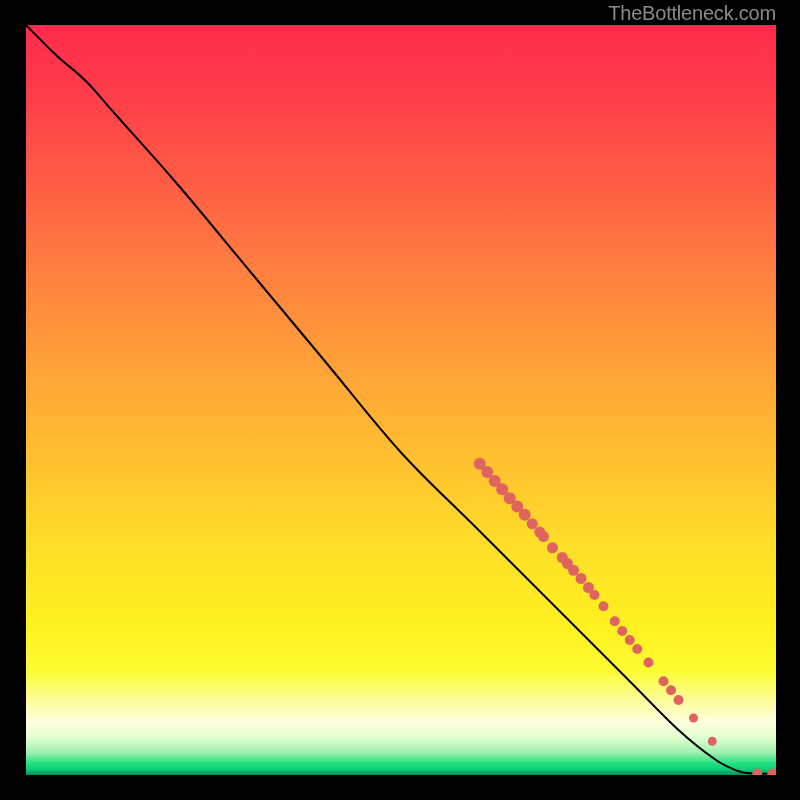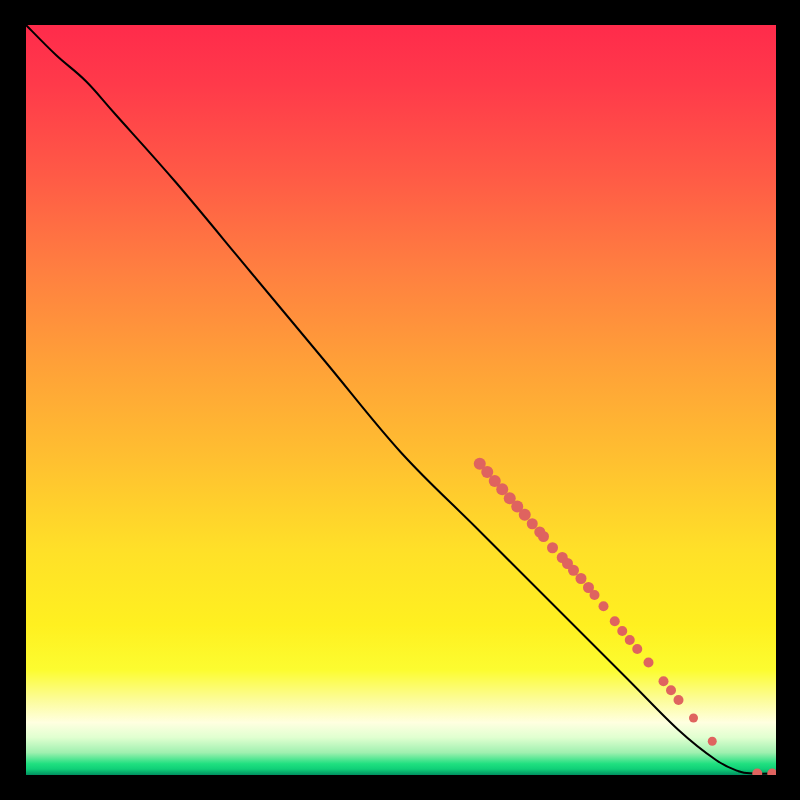--- a/index.html
+++ b/index.html
@@ -66,20 +66,21 @@
     font-weight: 500;
     color: #8a8a8a;
     letter-spacing: -0.2px;
     text-align: right;
   }
 </style>
 </head>
 <body>
 
 <div class="stage">
+  <div class="attribution">TheBottleneck.com</div>
 
   <div class="plot-area">
     <div class="gradient-bg"></div>
     <svg class="svg-layer" viewBox="0 0 750 750" preserveAspectRatio="none">
       <path id="curve-path" fill="none" stroke="#000000" stroke-width="2" d="M 0.00 0.00 C 5.40 5.40, 19.20 19.88, 30.00 30.00 C 40.80 40.13, 49.20 45.45, 60.00 56.25 C 70.80 67.05, 73.80 71.78, 90.00 90.00 C 106.20 108.22, 125.70 129.15, 150.00 157.50 C 174.30 185.85, 198.00 215.10, 225.00 247.50 C 252.00 279.90, 273.00 305.10, 300.00 337.50 C 327.00 369.90, 348.00 397.80, 375.00 427.50 C 402.00 457.20, 423.00 475.50, 450.00 502.50 C 477.00 529.50, 498.00 550.50, 525.00 577.50 C 552.00 604.50, 577.05 629.55, 600.00 652.50 C 622.95 675.45, 636.30 690.15, 652.50 705.00 C 668.70 719.85, 679.20 727.58, 690.00 735.00 C 700.80 742.42, 705.75 743.82, 712.50 746.25 C 719.25 748.68, 720.75 748.10, 727.50 748.50 C 734.25 748.90, 745.95 748.50, 750.00 748.50"></path>
       <g id="markers-group">
           <circle cx="453.75" cy="438.75" r="6.00" fill="#df635f"></circle>
           <circle cx="461.25" cy="447.00" r="6.00" fill="#df635f"></circle>
           <circle cx="468.75" cy="456.00" r="6.00" fill="#df635f"></circle>
           <circle cx="476.25" cy="464.25" r="6.00" fill="#df635f"></circle>

